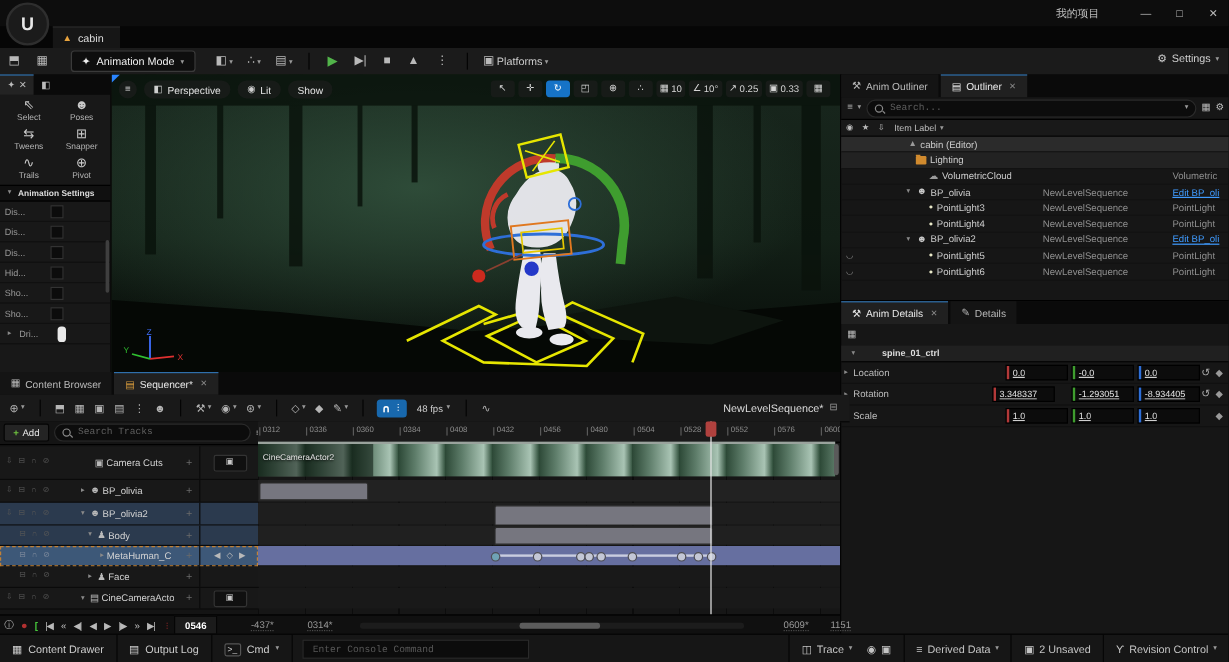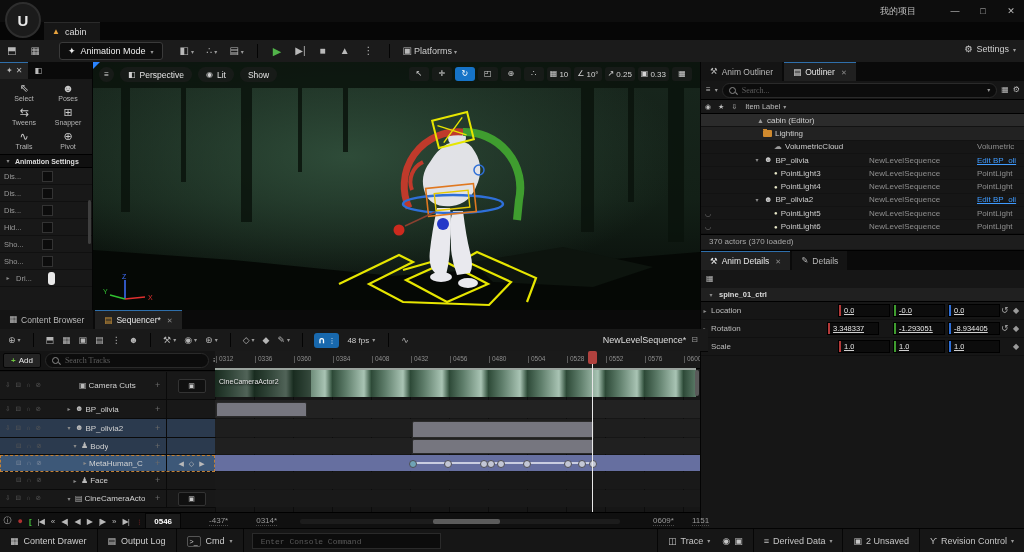--- a/index.html
+++ b/index.html
@@ -62,39 +62,39 @@
   .vpt.active{background:#1673c7;color:#fff;}
   .axis-gizmo{position:absolute;left:8px;bottom:4px;z-index:8;}
   
   .outliner{left:700px;top:62px;width:324px;height:188px;background:#161616;border-left:1px solid #040404;}
   .pt-tabs{height:19px;background:#0a0a0a;display:flex;}
   .pt-tab{display:flex;align-items:center;gap:4px;padding:0 9px;font-size:8.5px;color:#b9b9b9;background:#141414;margin-right:2px;}
   .pt-tab.active{background:#202020;color:#e8e8e8;border-top:1px solid #2f6fab;}
   .pt-tab .x{color:#8a8a8a;font-size:7px;margin-left:2px;}
   .filter-row{height:18px;display:flex;align-items:center;gap:4px;padding:0 5px;}
   .srch{flex:1;background:#0c0c0c;border:1px solid #2a2a2a;border-radius:8px;height:13px;display:flex;align-items:center;gap:4px;padding:0 6px;}
-  .srch input{flex:1;background:transparent;border:none;outline:none;color:#bbb;font-size:8px;font-family:Liberation Serif, serif;}
+  .srch input{flex:1;background:transparent;border:none;outline:none;color:#bbb;font-size:8px;font-family:Liberation Mono, monospace;}
   .srch input::placeholder{color:#5f5f5f;}
   .mag{width:5px;height:5px;border:1px solid #8a8a8a;border-radius:50%;position:relative;flex:none;}
   .mag::after{content:'';position:absolute;width:3px;height:1px;background:#8a8a8a;transform:rotate(45deg);right:-3px;bottom:-1px;}
   .ol-header{height:13px;background:#191919;border-top:1px solid #000;border-bottom:1px solid #000;
              display:flex;align-items:center;font-size:7.5px;color:#bdbdbd;}
   .ol-rows{position:relative;}
   .ol-row{height:12.3px;display:flex;align-items:center;font-size:8px;color:#cdcdcd;border-bottom:1px solid #121212;position:relative;}
   .ol-label{display:flex;align-items:center;gap:3px;white-space:nowrap;overflow:hidden;}
   .ol-seq{position:absolute;left:168px;color:#8f8f8f;}
   .ol-type{position:absolute;left:276px;color:#8f8f8f;white-space:nowrap;}
   .edit-link{color:#3f9bff;text-decoration:underline;}
   .eye-closed{position:absolute;left:4px;color:#9a9a9a;font-size:7px;}
   .folder{width:9px;height:7px;background:#d08a2e;border-radius:1px;position:relative;flex:none;}
   .folder::before{content:'';position:absolute;top:-2px;left:0;width:4px;height:2px;background:#d08a2e;border-radius:1px 1px 0 0;}
   .ol-status{height:14px;background:#1d1d1d;border-top:1px solid #000;display:flex;align-items:center;padding:0 8px;font-size:8px;color:#a8a8a8;}
   
   .details{left:700px;top:250px;width:324px;height:278px;background:#161616;border-left:1px solid #040404;border-top:1px solid #000;}
-  .sec-header{height:13px;background:#202020;border-bottom:1px solid #000;display:flex;align-items:center;gap:4px;
+  .sec-header{height:13px;background:#202020;border-bottom:1px solid #000;display:flex;align-items:center;gap:20px;
               padding:0 6px;font-size:7.5px;font-weight:bold;color:#ddd;}
   .dt-row{height:17px;display:flex;align-items:center;border-bottom:1px solid #101010;position:relative;font-size:8px;}
   .dt-lbl{color:#bdbdbd;margin-left:12px;}
   .exp{color:#8a8a8a;font-size:6px;width:8px;text-align:center;}
   .vbox{position:absolute;width:50px;height:11px;background:#0c0c0c;border:1px solid #000;display:flex;align-items:center;text-decoration:underline;}
   .vbox .bar{width:2px;height:100%;flex:none;}
   .vbox .val{font-size:7.5px;color:#e8e8e8;padding-left:3px;white-space:nowrap;overflow:hidden;}
   .dt-reset{position:absolute;left:300px;color:#a8a8a8;font-size:9px;}
   .dt-key{position:absolute;left:312px;color:#9a9a9a;font-size:8px;}
   
@@ -510,23 +510,20 @@
       <div class="ol-row">
         <span class="eye-closed icn">◡</span>
         <span class="ol-label" style="margin-left:73px">
             <span class="icn" style="color:#e8e8c8;font-size:6px">●</span>
             <span>PointLight6</span>
           </span>
         <span class="ol-seq">NewLevelSequence</span>
         <span class="ol-type">PointLight</span>
       </div>
     </div>
-    <div class="ol-status">
-        <span>370 actors (370 loaded)</span>
-      </div>
   </div>
 
   <div class="abs details">
     <div class="pt-tabs">
       <div class="pt-tab active">
         <span class="icn">⚒</span>
         <span>Anim Details</span>
         <span class="x icn">✕</span>
       </div>
       <div class="pt-tab">

